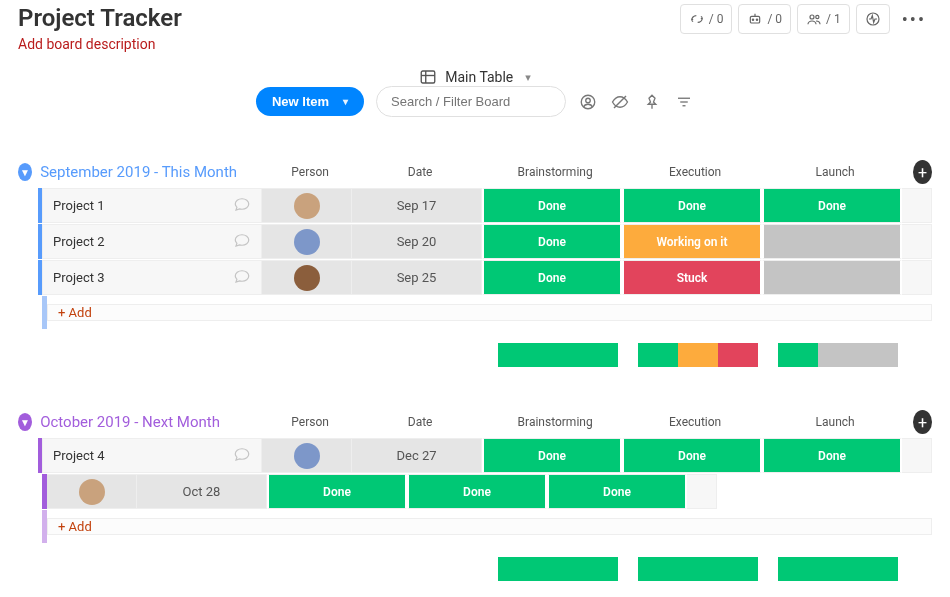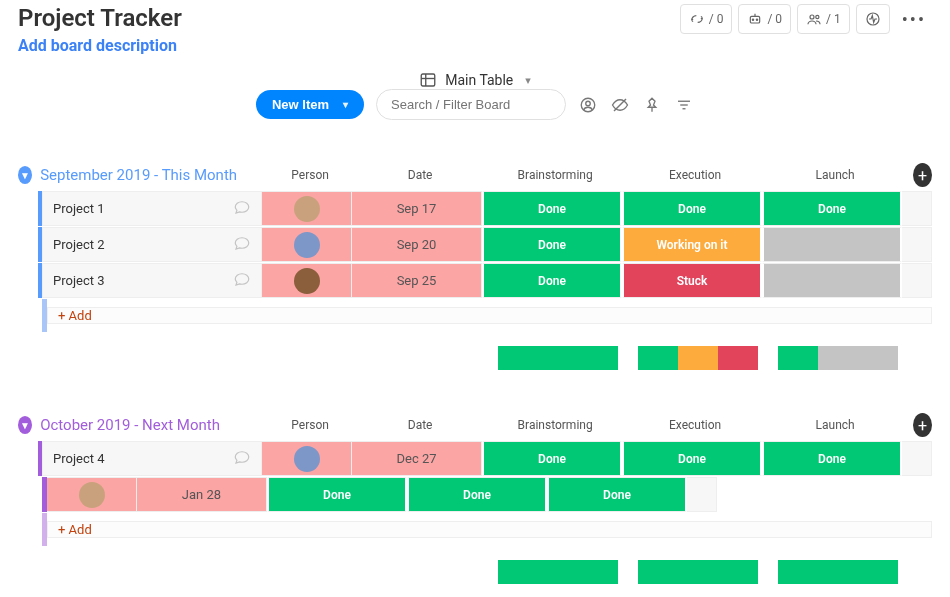--- a/index.html
+++ b/index.html
@@ -1,21 +1,21 @@
 <!DOCTYPE html>
 <html><head>
 <meta charset="utf-8">
 <style>
 * { box-sizing: border-box; margin: 0; padding: 0; }
 body { font-family: -apple-system, BlinkMacSystemFont, "Segoe UI", Roboto, Arial, sans-serif; background: #fff; color: #333; width: 950px; font-size: 13px; }
 .page { padding: 4px 18px; }
 .header { display: flex; align-items: flex-start; justify-content: space-between; }
 .title-block {}
 .board-title { font-size: 24px; font-weight: 600; color: #333; }
-.board-desc { font-size: 16px; color: #3b82f6; margin-top: 4px; font-weight: bold; }
+.board-desc { font-size: 14px; color: #b91c1c; margin-top: 4px; }
 .header-actions { display: flex; align-items: center; gap: 6px; }
 .hex-btn { border: 1px solid #e0e0e0; border-radius: 4px; padding: 4px 8px; display: flex; align-items: center; gap: 4px; font-size: 12px; color: #666; background: #fff; cursor: pointer; height: 30px; }
 .hex-btn svg { width: 16px; height: 16px; stroke: #666; fill: none; }
 .more-dots { font-size: 18px; color: #555; letter-spacing: 2px; padding: 0 6px; cursor: pointer; }
 .views-row { display: flex; align-items: center; justify-content: space-between; margin-top: 16px; flex-direction: column; }
 .view-select { display: flex; align-items: center; gap: 8px; cursor: pointer; color: #333; font-size: 14px; }
 .view-select svg.table-icon { width: 18px; height: 18px; stroke: #555; }
 .view-select .chev { color: #888; font-size: 11px; margin-left: 4px; }
 .right-tools { display: flex; align-items: center; gap: 12px; }
 .new-item-btn { background: #0085ff; color: #fff; border: none; border-radius: 999px; padding: 7px 16px; font-size: 13px; font-weight: 600; display: flex; align-items: center; gap: 14px; cursor: pointer; }
@@ -26,21 +26,21 @@
 .group { margin-top: 40px; }
 .group-toggle { width: 18px; height: 18px; border-radius: 50%; display: flex; align-items: center; justify-content: center; color: #fff; font-size: 10px; margin-right: 8px; cursor: pointer; }
 .group-title { font-size: 15px; font-weight: 400; }
 .col-hdr { text-align: center; color: #555; font-size: 12px; }
 .board-row { display: flex; align-items: stretch; border-top: 1px solid #fff; height: 36px; }
 .row-indent { width: 24px; }
 .row-bar { width: 5px; align-self: stretch; }
 .row-name { flex: 0 0 220px; display: flex; align-items: center; justify-content: space-between; padding: 0 10px; background: #f7f7f7; border: 1px solid #eee; }
 .chat-icon { color: #c4c4c4; }
 .chat-icon svg { width: 18px; height: 18px; stroke: #c4c4c4; fill: none; }
-.cell { text-align: center; display: flex; align-items: center; justify-content: center; border: 1px solid #eee; border-left: none; background: #fca5a5; height: 100%; }
+.cell { text-align: center; display: flex; align-items: center; justify-content: center; border: 1px solid #eee; border-left: none; background: #e5e5e5; height: 100%; }
 .cell.person { flex: 0 0 90px; }
 .cell.date { flex: 0 0 130px; color: #555; }
 .cell.status { flex: 0 0 140px; color: #fff; font-weight: 600; font-size: 12px; border-left: 2px solid #fff; border-right: 2px solid #fff; }
 .cell.tail { flex: 0 0 30px; background: #f7f7f7; }
 .avatar { width: 26px; height: 26px; border-radius: 50%; background: #c9a27d; display: inline-block; }
 .avatar.a2 { background: #7d97c9; }
 .avatar.a3 { background: #8b5e3c; }
 .addcol-btn { width: 24px; height: 24px; border-radius: 50%; background: #333; color: #fff; display: flex; align-items: center; justify-content: center; font-size: 16px; cursor: pointer; margin-left: 8px; }
 .add-row { display: flex; align-items: center; height: 34px; }
 .add-row .row-name { color: #c2410c; background: #fcfcfc; display: flex; align-items: flex-end; }
@@ -270,21 +270,21 @@
           <div class="cell status status-done">Done</div>
           <div class="cell status status-done">Done</div>
           <div class="cell tail"></div>
         </div>
         <div class="board-row">
           <div class="row-indent"></div>
           <div class="row-bar bar-purple"></div>
           <div class="cell person">
             <span class="avatar a1"></span>
           </div>
-          <div class="cell date">Jan 28</div>
+          <div class="cell date">Oct 28</div>
           <div class="cell status status-done">Done</div>
           <div class="cell status status-done">Done</div>
           <div class="cell status status-done">Done</div>
           <div class="cell tail"></div>
         </div>
         <div class="board-row add-row">
           <div class="row-indent"></div>
           <div class="row-bar bar-purple-light"></div>
           <div class="row-name" style="flex:1">
             <span>+ Add</span>

